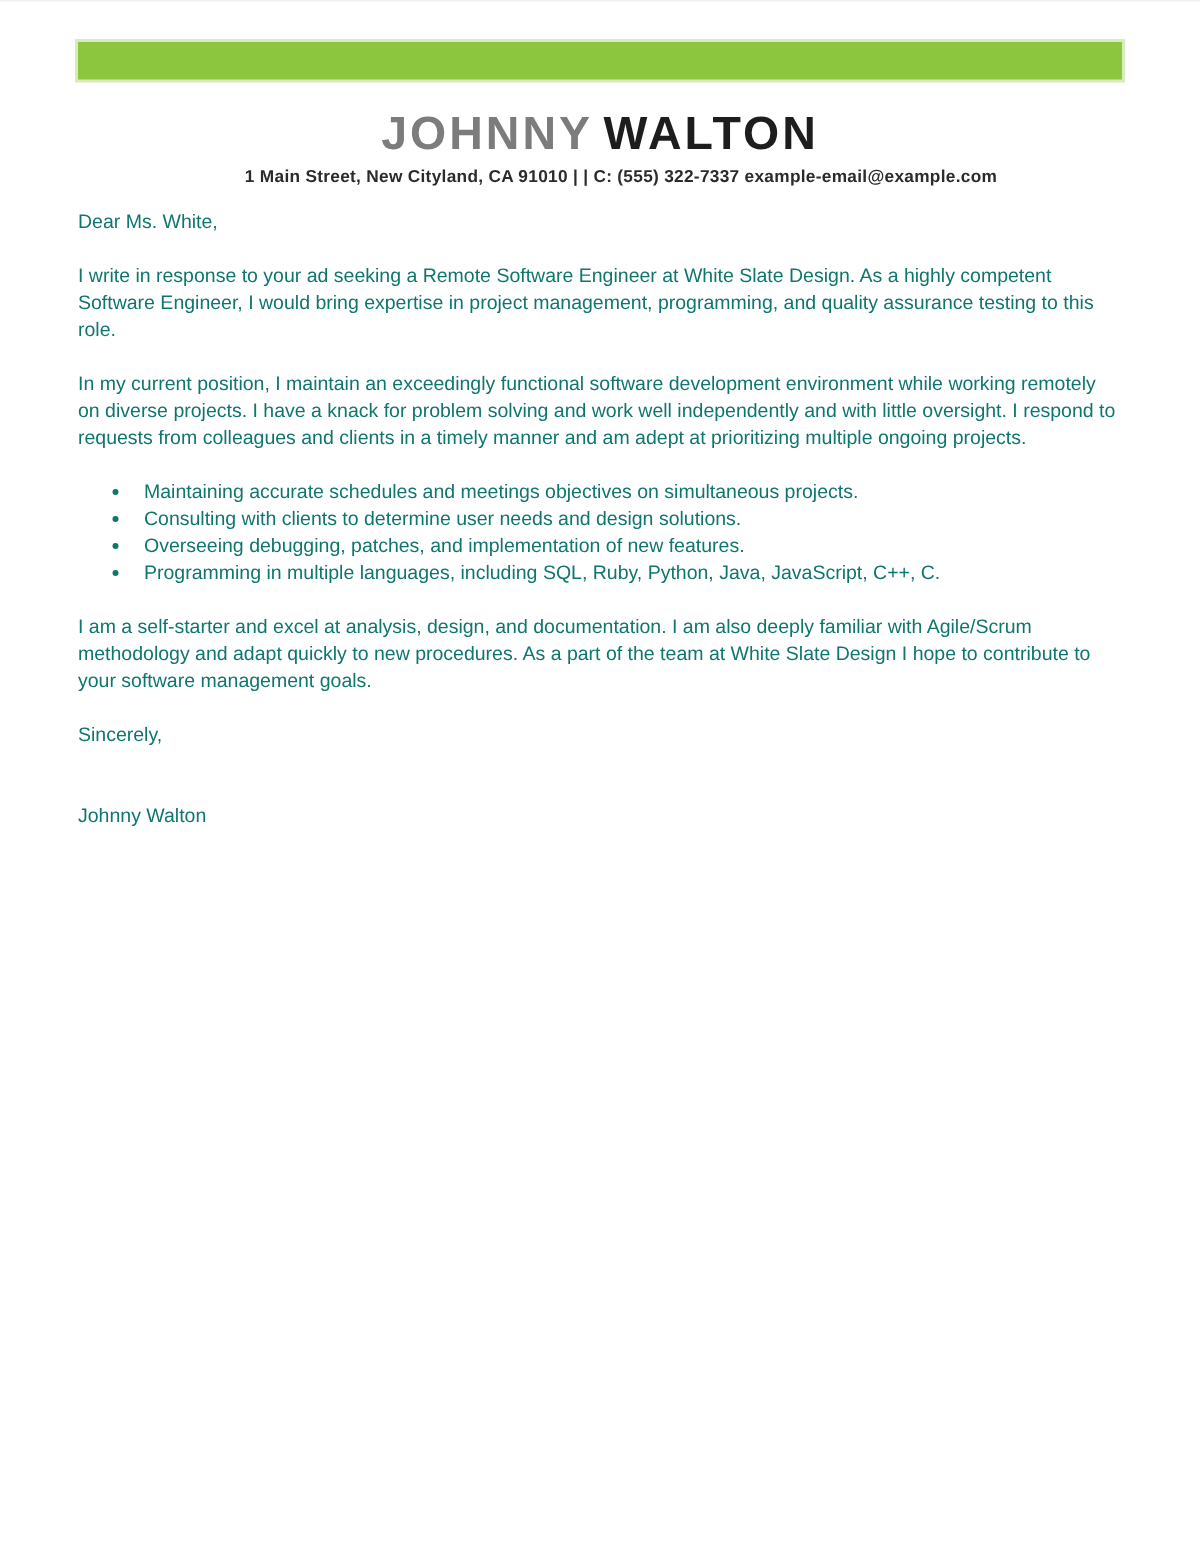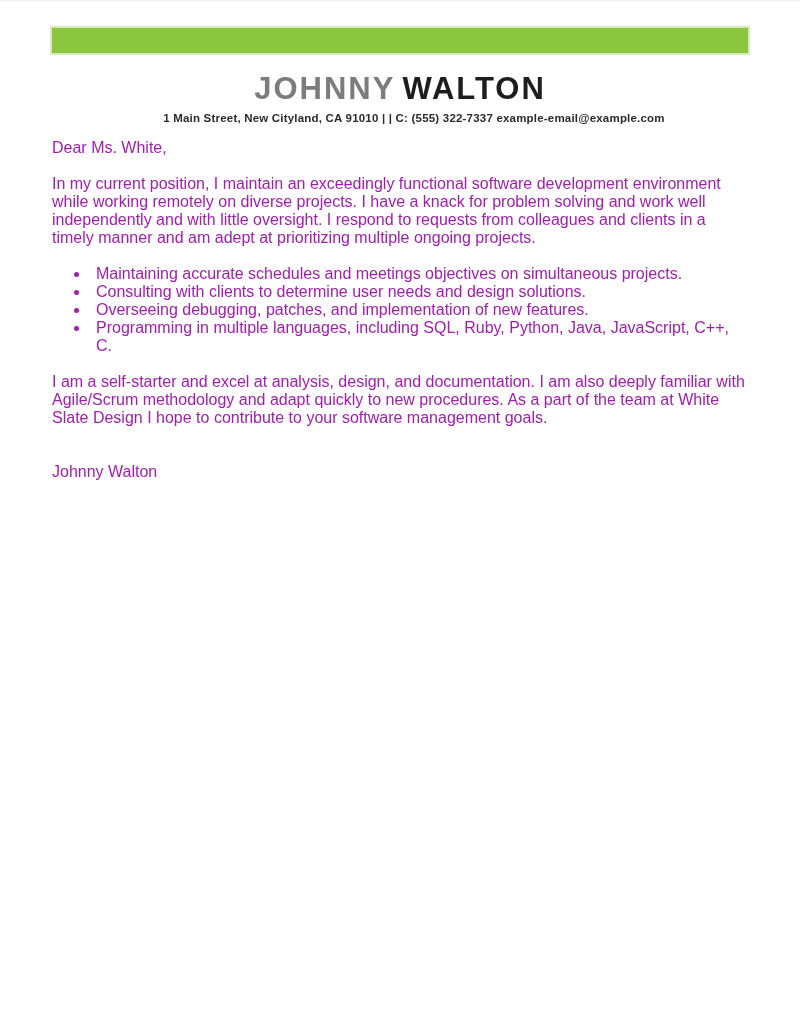--- a/index.html
+++ b/index.html
@@ -37,23 +37,23 @@
     margin-top: 7px;
     font-size: 11.5px;
     font-weight: bold;
     color: #2b2b2b;
     letter-spacing: 0.2px;
     padding-left: 28px;
   }
   .contact span { display: inline; }
   .letter {
     margin: 15px 52px 0 52px;
-    font-size: 16px;
+    font-size: 13px;
     line-height: 18px;
-    color: #a21caf;
+    color: #0f766e;
   }
   .letter p { margin: 0 0 18px 0; }
   .letter ul {
     margin: 0 0 18px 0;
     padding-left: 38px;
     list-style: disc;
   }
   .letter li {
     padding-left: 6px;
     line-height: 18px;
@@ -74,31 +74,33 @@
       <span>1 Main Street, New Cityland, CA 91010</span>
       <span>| |</span>
       <span>C: (555) 322-7337</span>
       <span>example-email@example.com</span>
     </div>
   </header>
 
   <main class="letter">
     <p>Dear Ms. White,</p>
 
+    <p>I write in response to your ad seeking a Remote Software Engineer at White Slate Design. As a highly competent Software Engineer, I would bring expertise in project management, programming, and quality assurance testing to this role.</p>
 
     <p>In my current position, I maintain an exceedingly functional software development environment while working remotely on diverse projects. I have a knack for problem solving and work well independently and with little oversight. I respond to requests from colleagues and clients in a timely manner and am adept at prioritizing multiple ongoing projects.</p>
 
 
     <ul>
       <li>Maintaining accurate schedules and meetings objectives on simultaneous projects.</li>
       <li>Consulting with clients to determine user needs and design solutions.</li>
       <li>Overseeing debugging, patches, and implementation of new features.</li>
       <li>Programming in multiple languages, including SQL, Ruby, Python, Java, JavaScript, C++, C.</li>
     </ul>
 
     <p>I am a self-starter and excel at analysis, design, and documentation. I am also deeply familiar with Agile/Scrum methodology and adapt quickly to new procedures. As a part of the team at White Slate Design I hope to contribute to your software management goals.</p>
 
 
+    <p class="valediction">Sincerely,</p>
 
     <p class="signature">Johnny Walton</p>
   </main>
 
 </div>
 
 </body></html>

